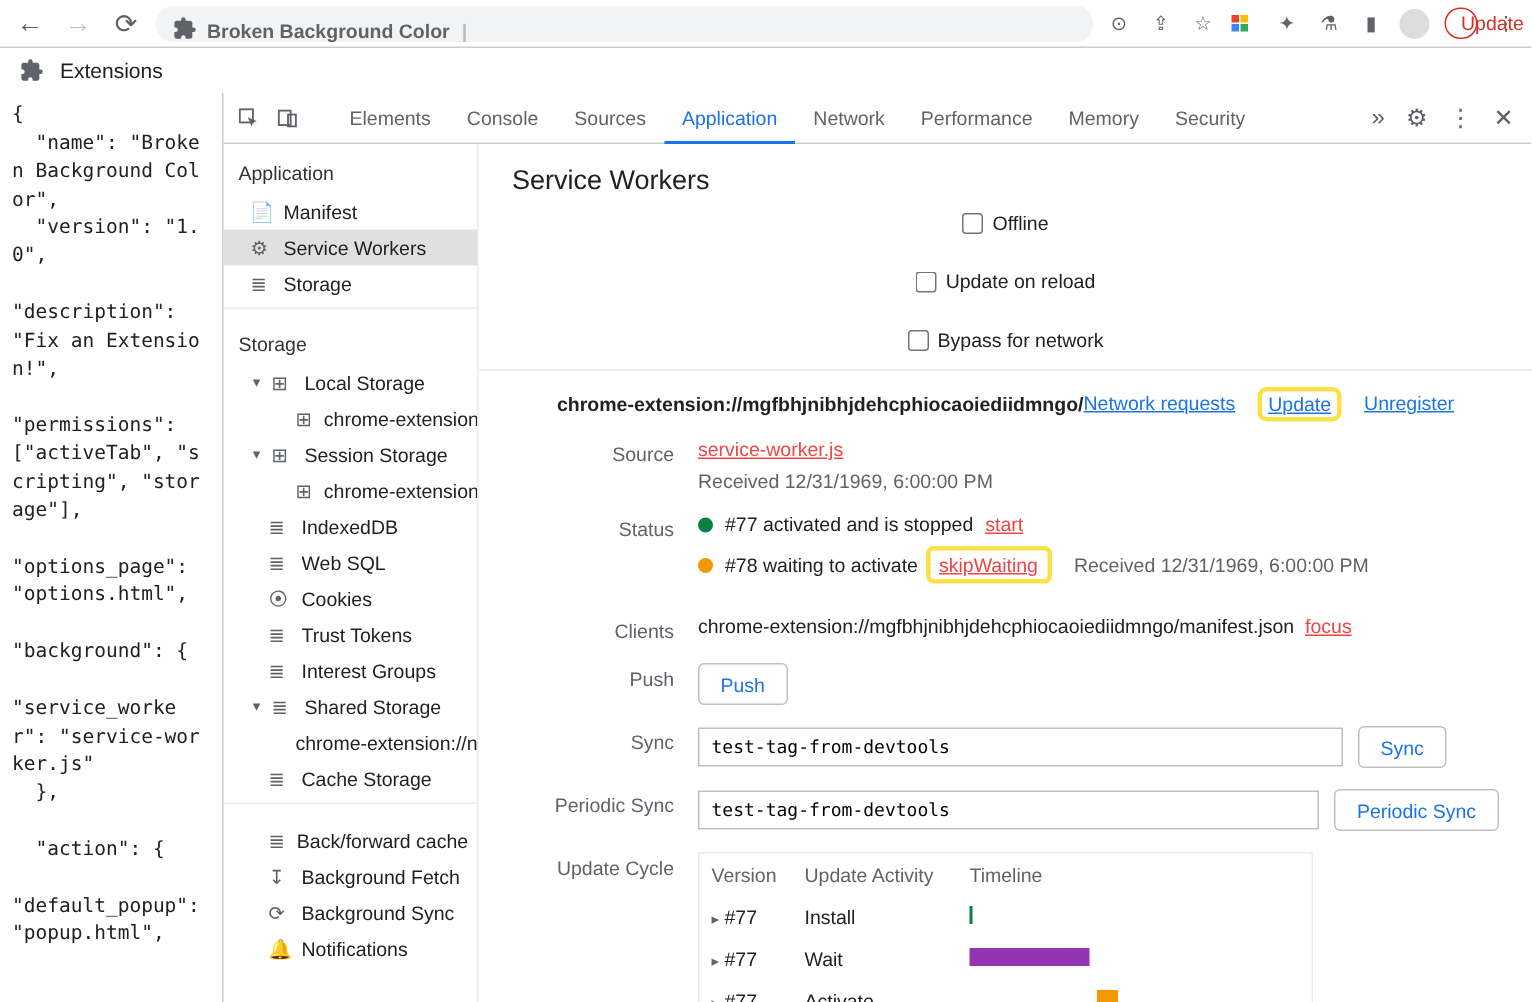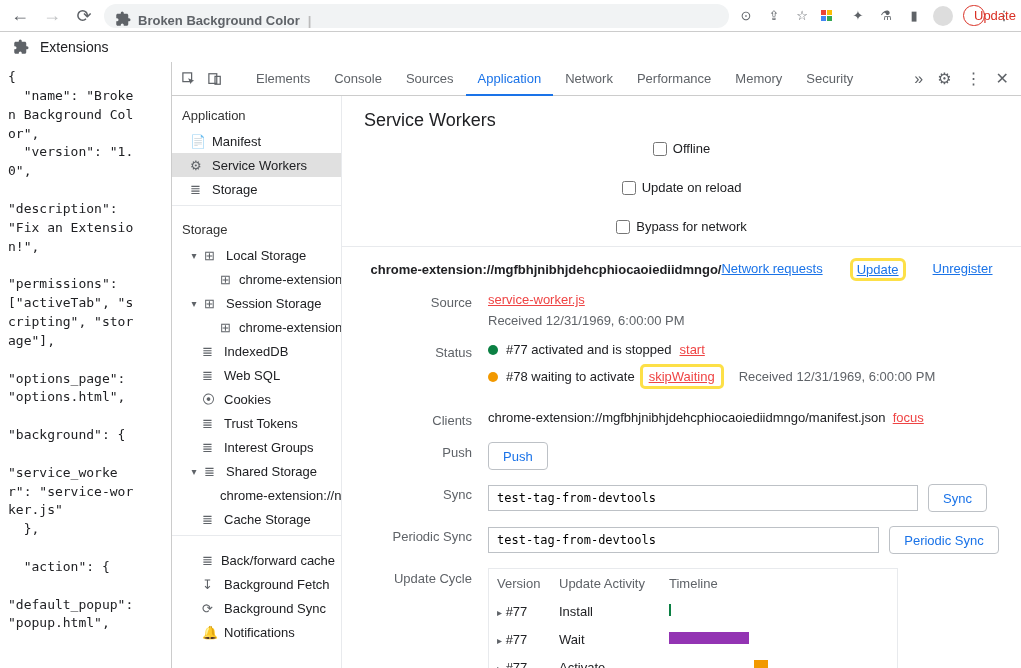--- a/index.html
+++ b/index.html
@@ -14,21 +14,21 @@
     .toolbar-icons span { width:18px; text-align:center; }
     .update-pill { border:1px solid #d93025; color:#d93025; border-radius:14px; padding:2px 10px; font-size:13px; }
     .chip-icon { width:18px; height:18px; fill:#5f6368; }
     .icon-box { width: 14px; height: 14px; fill:#5f6368; }
 
     .ext-bar { height: 30px; display:flex; align-items:center; padding:0 12px; gap:10px; font-size:14px; }
     
     .workspace { flex:1; display:flex; overflow:hidden; }
     .code-pane { width: 148px; padding: 6px 8px; font-family: Menlo, Consolas, monospace; font-size: 13px; line-height: 1.45; white-space: pre-wrap; word-break: break-all; overflow:hidden; }
 
-    .devtools { flex:1; display:flex; flex-direction:column; border-left:1px solid #ccc;margin-left:23px; }
+    .devtools { flex:1; display:flex; flex-direction:column; border-left:1px solid #ccc; }
     .dt-tabs { display:flex; align-items:center; height:34px; border-bottom:1px solid #ccc; padding:0 6px; gap:4px; }
     .dt-dock-btn { width:22px; height:22px; display:flex; align-items:center; justify-content:center; color:#5f6368; }
     .dt-tabs .spacer { width:10px; }
     .dt-tab { padding:0 12px; height:34px; line-height:34px; color:#5f6368; font-size:13px; border-bottom:2px solid transparent; }
     .dt-tab.active { color:#1a73e8; border-bottom-color:#1a73e8; }
     .dt-tabs .right { margin-left:auto; display:flex; align-items:center; gap:14px; color:#5f6368; font-size:16px; padding-right:6px; }
 
     .dt-body { flex:1; display:flex; overflow:hidden; }
     .sidebar { width: 170px; border-right:1px solid #e8eaed; overflow:hidden; font-size:13px; }
     .side-sect { padding-top:8px; }
@@ -43,21 +43,21 @@
 
     .main { flex:1; overflow:auto; padding: 14px 22px; }
     h1.title { font-size:18px; font-weight:500; margin-bottom:10px; }
     .checks { display:flex; gap:24px; align-items:center; margin-bottom:12px; color:#202124; font-size:13px;flex-direction:column; }
     .checks label { display:flex; align-items:center; gap:6px; }
     .checks input { width:14px; height:14px; }
     .sep-line { height:1px; background:#e8eaed; margin:8px -22px 14px; }
 
     .scope-row { display:flex; align-items:center; justify-content:center; margin-bottom:10px; }
     .scope-url { font-weight:600; font-size:13px; }
-    .scope-links { display:flex; gap:30px; font-size:13px; }
+    .scope-links { display:flex; gap:18px; font-size:13px; }
     .scope-links a { color:#1a73e8; text-decoration:underline; }
     .hl-box { outline:3px solid #fde047; border-radius:3px; padding:1px 4px; }
 
     .kv-grid { display:grid; grid-template-columns: 108px 1fr; column-gap:16px; row-gap:14px; align-items:start; margin-top:14px; }
     .kv-label { text-align:right; color:#5f6368; padding-top:3px; font-size:13px; }
     .kv-val a { color:#ef4444; text-decoration:underline; }
     .kv-val .sub { color:#5f6368; margin-top:6px; }
     .status-line { display:flex; align-items:center; gap:8px; margin-bottom:10px; }
     .dot { width:10px; height:10px; border-radius:50%; display:inline-block; }
     .dot.green { background:#0b8043; }

